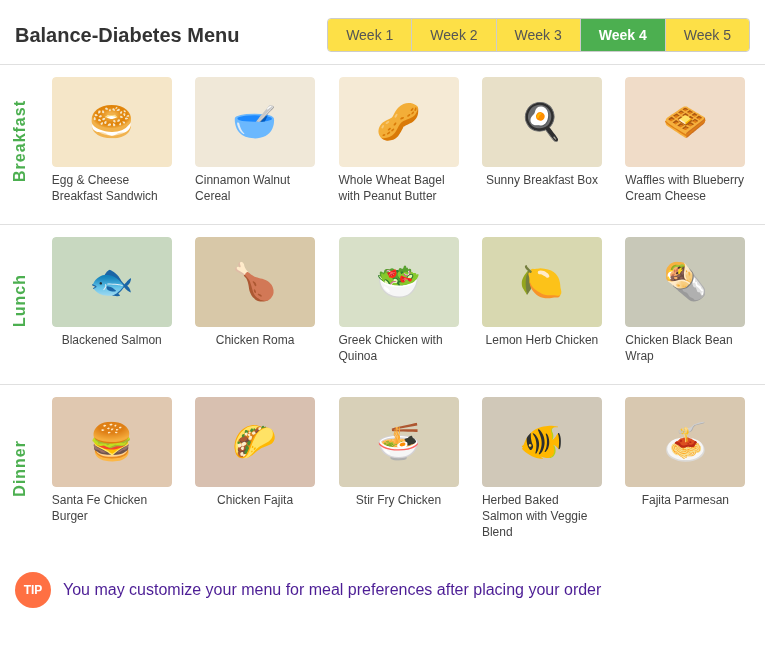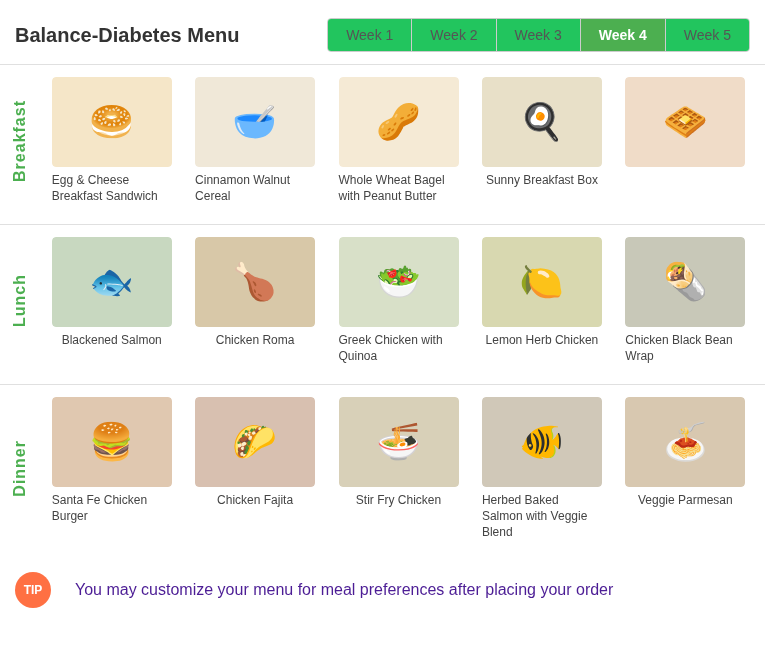--- a/index.html
+++ b/index.html
@@ -36,21 +36,21 @@
       display: flex;
       border: 1px solid #ccc;
       border-radius: 4px;
       overflow: hidden;
     }
 
     .week-tab {
       padding: 8px 18px;
       font-size: 14px;
       color: #555;
-      background: #22c55e;
+      background: #fde047;
       border-right: 1px solid #ccc;
       cursor: pointer;
     }
     .week-tab:last-child { border-right: none; }
     .week-tab.active {
       background: #4caf50;
       color: #fff;
       font-weight: 600;
     }
 
@@ -108,21 +108,21 @@
       color: #444;
       line-height: 1.3;
       max-width: 120px;
     }
 
     
     .tip-row {
       display: flex;
       align-items: center;
       padding: 12px 15px 8px 15px;
-      gap: 24px;
+      gap: 12px;
     }
 
     .tip-badge {
       background: #ff7043;
       color: #fff;
       font-size: 12px;
       font-weight: 700;
       border-radius: 50%;
       width: 36px;
       height: 36px;
@@ -201,20 +201,21 @@
               </div>
             </div>
             <div class="meal-name">Sunny Breakfast Box</div>
           </div>
           <div class="meal-card">
             <div class="meal-image">
               <div class="img-placeholder" style="background: rgb(240, 220, 200);">
                 <span style="font-size:36px">🧇</span>
               </div>
             </div>
+            <div class="meal-name">Waffles with Blueberry Cream Cheese</div>
           </div>
         </div>
       </div>
       <div class="section-row">
         <div class="section-label-container">
           <div class="section-label">Lunch</div>
         </div>
         <div class="meals-grid">
           <div class="meal-card">
             <div class="meal-image">
@@ -294,21 +295,21 @@
               </div>
             </div>
             <div class="meal-name">Herbed Baked Salmon with Veggie Blend</div>
           </div>
           <div class="meal-card">
             <div class="meal-image">
               <div class="img-placeholder" style="background: rgb(216, 200, 176);">
                 <span style="font-size:36px">🍝</span>
               </div>
             </div>
-            <div class="meal-name">Veggie Parmesan</div>
+            <div class="meal-name">Fajita Parmesan</div>
           </div>
         </div>
       </div>
     </div>
 
   <div class="tip-row">
     <div class="tip-badge">TIP</div>
     <div class="tip-text">You may customize your menu for meal preferences after placing your order</div>
   </div>
 </div>

